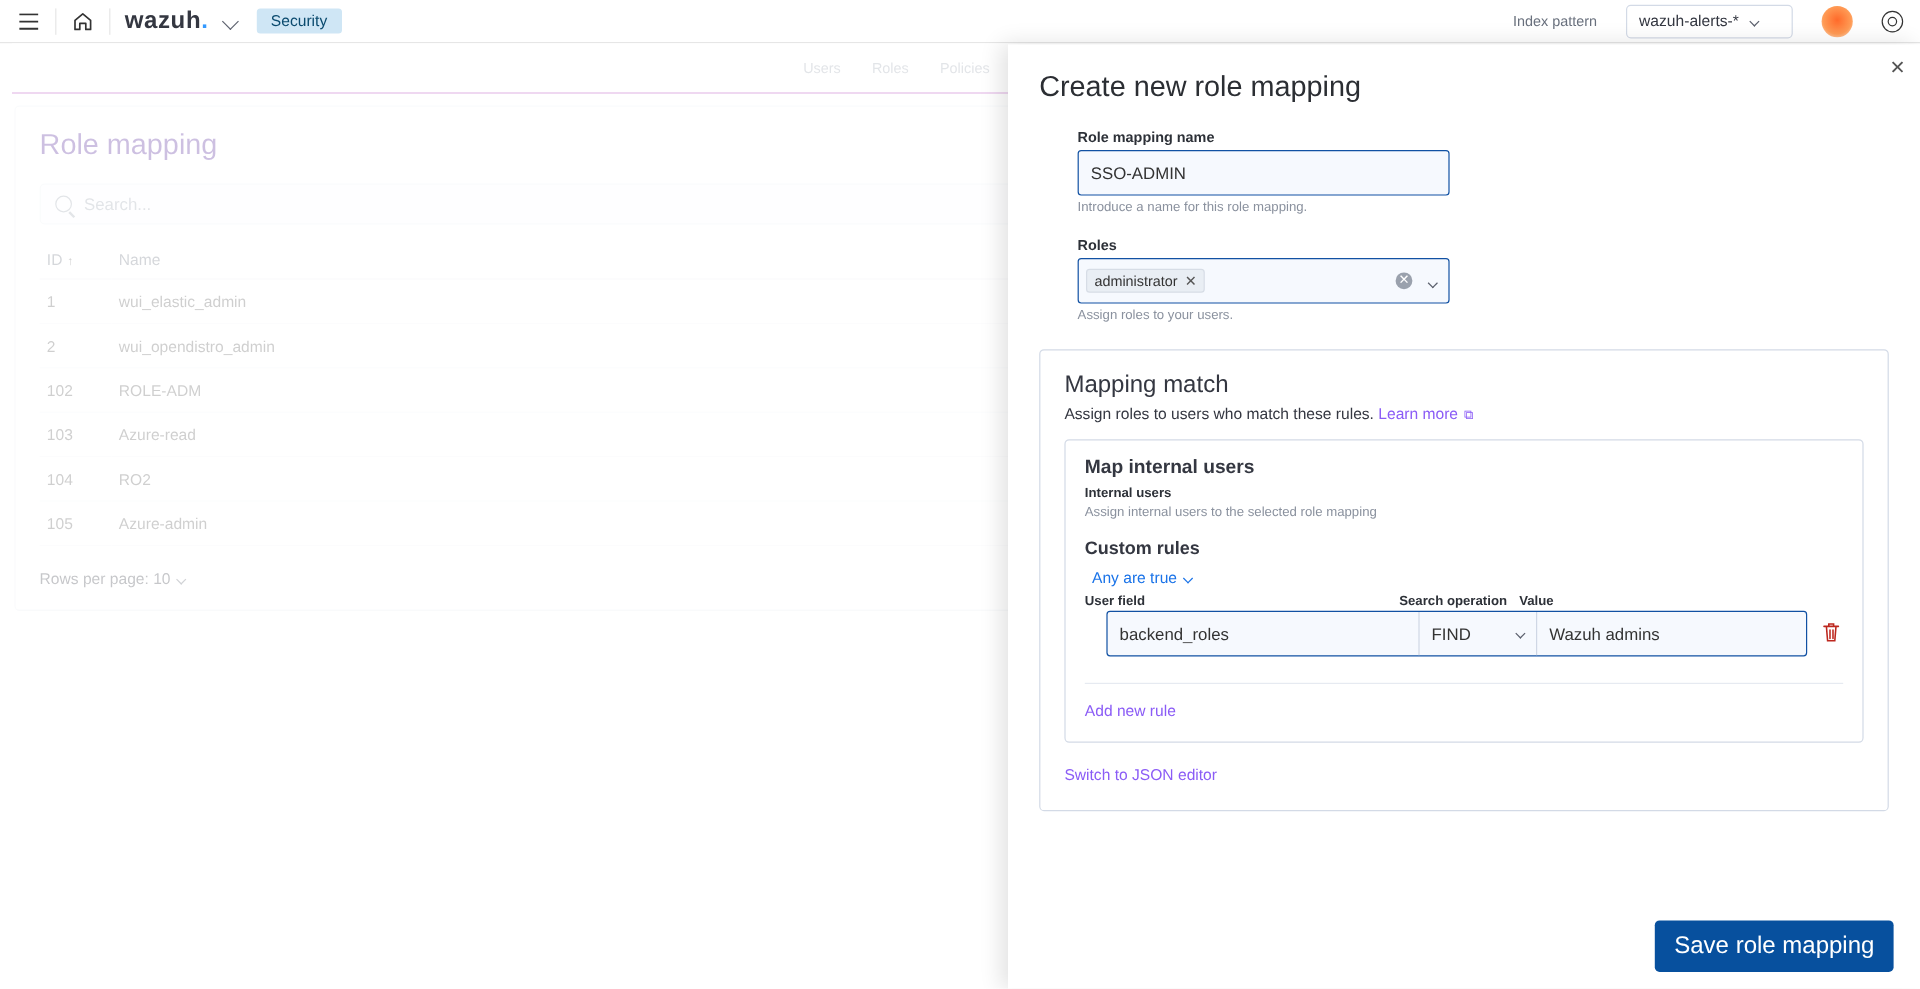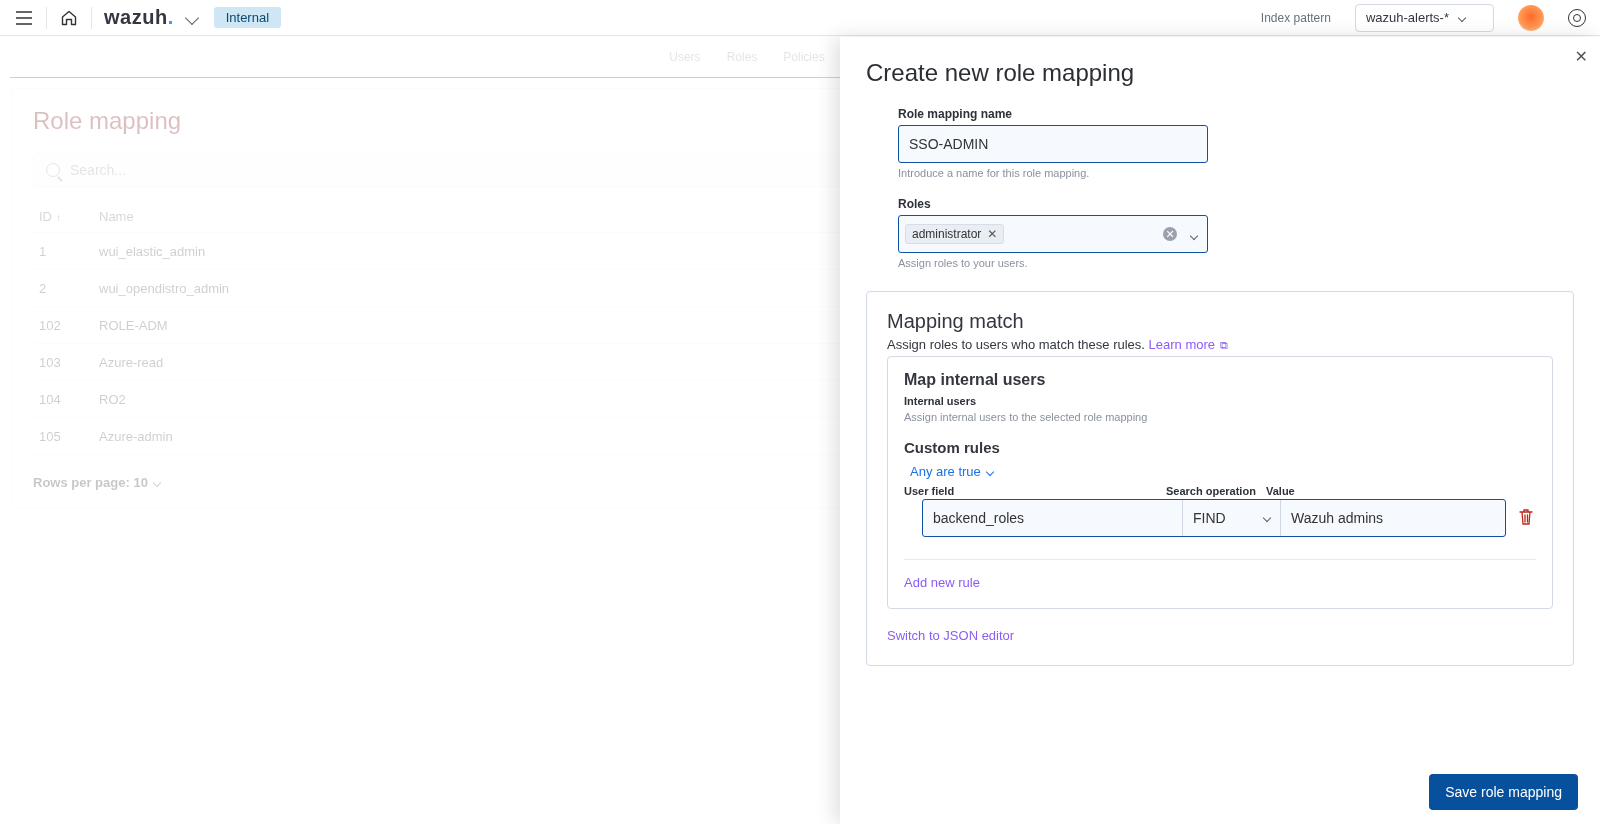--- a/index.html
+++ b/index.html
@@ -63,21 +63,21 @@
     font-size:12px; color:#98a0ad;justify-content:center;
   }
   .tabbar .tab{ padding-bottom:12px; cursor:pointer;}
   .tabbar .tab.active{ color:#2e8dd6; border-bottom:2px solid #2e8dd6; margin-bottom:-1px;}
 
   .content-card{
     margin:10px 2px 0 2px;
     border:1px solid #eceff3; border-radius:4px;
     padding:18px 20px;
   }
-  .page-title{ font-size:24px; font-weight:400; color:#7f1d1d; margin-bottom:18px;}
+  .page-title{ font-size:24px; font-weight:400; color:#4c1d95; margin-bottom:18px;}
   .search-wrap{
     border:1px solid #eceff3; border-radius:4px; background:#fbfcfd;
     display:flex; align-items:center; padding:8px 12px; gap:10px;
     margin-bottom:14px;
   }
   .search-wrap input{ border:none; outline:none; background:transparent; flex:1; font-size:14px; color:#333;}
   .search-wrap input::placeholder{color:#98a0ad;}
   .mag{ width:14px;height:14px;border:1.5px solid #98a0ad;border-radius:50%; position:relative;}
   .mag::after{content:"";position:absolute;width:6px;height:1.5px;background:#98a0ad; bottom:-3px; right:-4px; transform:rotate(45deg);}
 
@@ -85,21 +85,21 @@
   table.listing th{ text-align:left; font-weight:500; color:#69707d; padding:8px 6px; border-bottom:1px solid #eceff3;}
   table.listing td{ padding:9px 6px; border-bottom:1px solid #f3f5f8; color:#555;}
   table.listing th:first-child, table.listing td:first-child{ width:60px;}
   table.listing th:nth-child(3), table.listing td:nth-child(3){ width:720px;}
   .asc{ font-size:10px; margin-left:4px; color:#555;}
   .role-chip{
     display:inline-block; background:#d8f0e4; color:#3a7a5f;
     padding:2px 10px; border-radius:3px; font-size:12px;
   }
   .rows-per{
-    margin-top:20px; color:#343741; font-size:13px; display:flex; align-items:center; gap:6px;font-weight:bold;
+    margin-top:20px; color:#343741; font-size:13px; display:flex; align-items:center; gap:6px;
   }
 
   
   .dimmer{
     position:absolute; inset:0; background:#ffffff; opacity:.72;
     pointer-events:none; z-index:5;
   } 
 
   
   .flyout{
@@ -146,21 +146,21 @@
     border:1px solid #d3dae6; border-radius:4px; padding:18px 20px 22px 20px;
     margin-top:22px;
   }
   .panel h2{ font-size:20px; font-weight:400; margin-bottom:4px;}
   .panel .sub{ font-size:13px; color:#343741;}
   .link{ color:#8b5cf6; cursor:pointer; font-size:13px;}
   .ext{ font-size:11px; margin-left:2px;}
 
   .inner-panel{
     border:1px solid #d3dae6; border-radius:4px; padding:14px 16px 18px 16px;
-    margin-top:4px;
+    margin-top:14px;
   }
   .inner-panel h3{ font-size:16px; font-weight:600; margin-bottom:6px; }
   .inner-panel h4{ font-size:15px; font-weight:600; margin:16px 0 8px 0;}
   .tiny-label{ font-size:11px; font-weight:600; color:#2d3138; display:block; margin-bottom:2px;}
 
   .select-like{
     border:1px solid #cfd6e3; background:#fbfcfe; border-radius:4px;
     height:36px; width:300px; display:flex; align-items:center; justify-content:space-between;
     padding:0 10px; color:#69707d; font-size:13px; cursor:pointer;
   }
@@ -187,21 +187,21 @@
 
   .hr{ height:1px; background:#e6eaf1; margin:22px 0 14px 0; border:none;}
 
   .footer{
     padding:14px 22px; display:flex; justify-content:flex-end;
   }
   .primary-btn{
     background:#07c; background:#006bc0; background:#0277bd;
     background:#0073cf;
     color:#fff; border:none; border-radius:4px;
-    padding:10px 16px; font-size:14px; cursor:pointer;
+    padding:10px 16px; font-size:20px; cursor:pointer;
   }
   .primary-btn{ background:#0b6dc7; }
   .primary-btn{ background:#0a69c1; }
   .primary-btn{ background:#0f6fcf; }
   .primary-btn{ background:#0e6ecb; }
   .primary-btn{ background:#0d6dcb; }
   .primary-btn{ background:#0f6fcf; }
   
   .primary-btn{ background:#005ea2; }
   .primary-btn{ background:#0f6fd0; }
@@ -236,21 +236,21 @@
           <path d="M2.5 8 9 2.5 15.5 8v7.5h-4v-5h-5v5h-4z" stroke="#333" stroke-width="1.4" stroke-linejoin="round"></path>
         </svg>
     </div>
     <div class="nav-vr"></div>
     <span class="brand">
       <span>wazuh</span><span class="dot">.</span>
     </span>
     <span class="nav-icon" style="width:20px">
         <span class="chev"></span>
       </span>
-    <span class="breadcrumb-chip">Internal</span>
+    <span class="breadcrumb-chip">Security</span>
   </div>
   <div class="nav-right">
     <span class="idx-label">Index pattern</span>
     <div class="idx-select">
       <span>wazuh-alerts-*</span>
       <span class="chev small"></span>
     </div>
     <div class="avatar"></div>
     <div class="lifebuoy"></div>
   </div>

